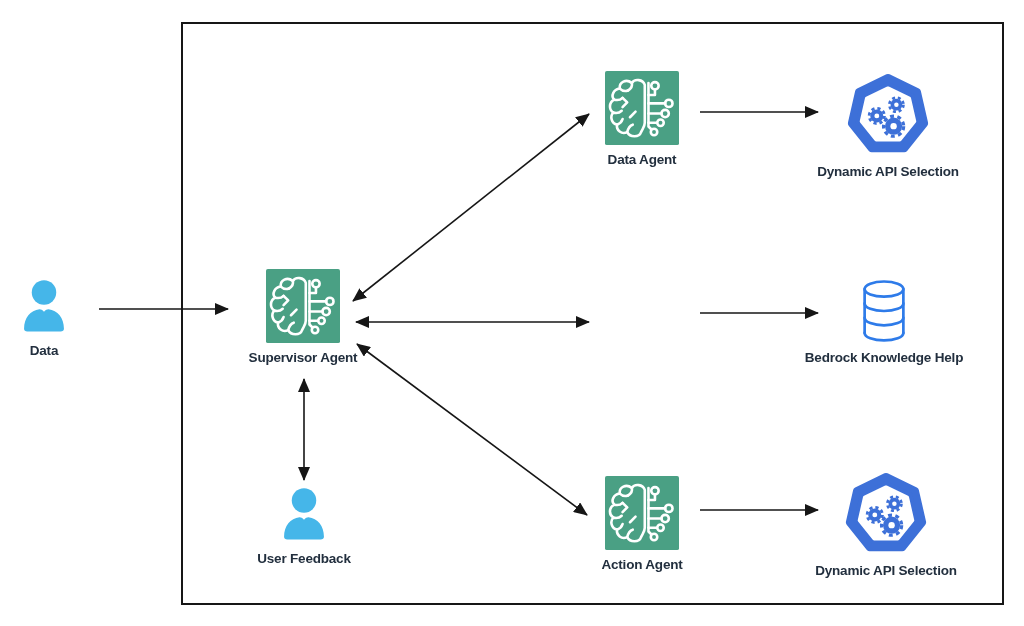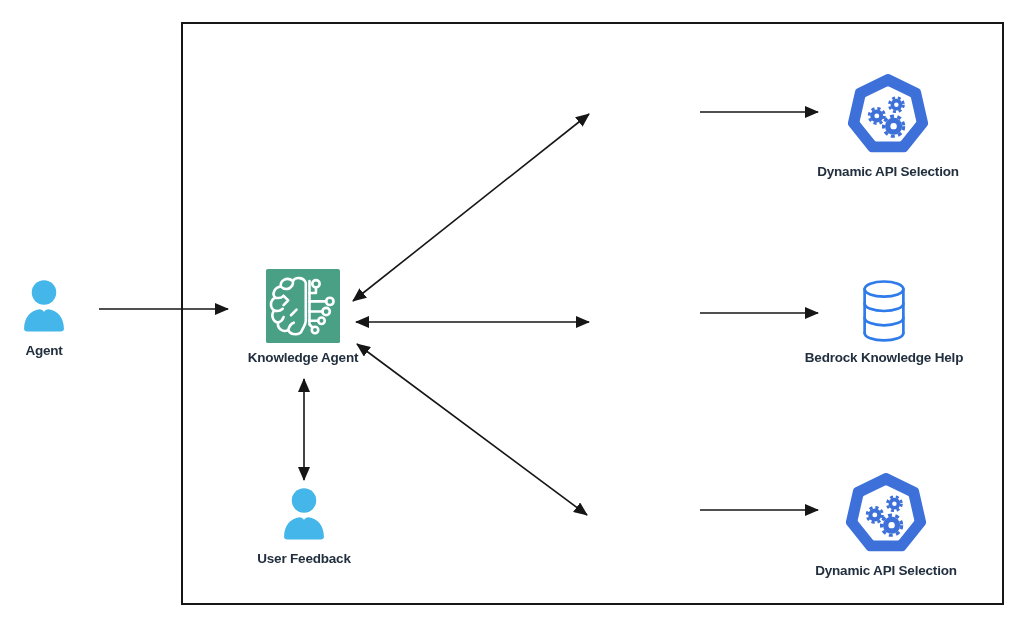--- a/index.html
+++ b/index.html
@@ -107,39 +107,51 @@
       <line x1="700" y1="112" x2="818" y2="112" marker-end="url(#mEnd)"></line>
       <line x1="700" y1="313" x2="818" y2="313" marker-end="url(#mEnd)"></line>
       <line x1="700" y1="510" x2="818" y2="510" marker-end="url(#mEnd)"></line>
     </g>
   </svg>
 
   <div class="node" style="left:-16px;top:278px;width:120px;">
     <svg width="58" height="58" viewBox="0 0 64 64">
         <use href="#sym-person"></use>
       </svg>
-    <div class="label">Agent</div>
+    <div class="label">Data</div>
   </div>
 
   <div class="node" style="left:208px;top:269px;width:190px;">
     <svg width="74" height="74" viewBox="0 0 80 80">
         <use href="#sym-agent"></use>
       </svg>
-    <div class="label">Knowledge Agent</div>
+    <div class="label">Supervisor Agent</div>
   </div>
 
   <div class="node" style="left:209px;top:486px;width:190px;">
     <svg width="58" height="58" viewBox="0 0 64 64">
         <use href="#sym-person"></use>
       </svg>
     <div class="label">User Feedback</div>
   </div>
 
+  <div class="node" style="left:547px;top:71px;width:190px;">
+    <svg width="74" height="74" viewBox="0 0 80 80">
+        <use href="#sym-agent"></use>
+      </svg>
+    <div class="label">Data Agent</div>
+  </div>
 
 
+  <div class="node" style="left:547px;top:476px;width:190px;">
+    <svg width="74" height="74" viewBox="0 0 80 80">
+        <use href="#sym-agent"></use>
+      </svg>
+    <div class="label">Action Agent</div>
+  </div>
 
   <div class="node" style="left:793px;top:73px;width:190px;">
     <svg width="84" height="84" viewBox="0 0 90 90">
         <use href="#sym-api"></use>
       </svg>
     <div class="label">Dynamic API Selection</div>
   </div>
 
   <div class="node" style="left:789px;top:279px;width:190px;">
     <svg width="52" height="64" viewBox="0 0 60 76">

